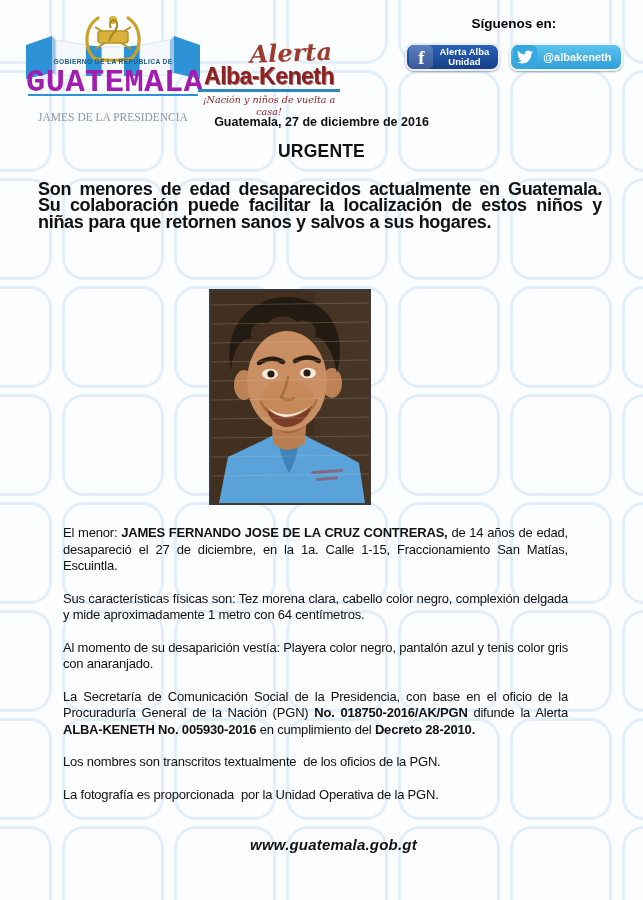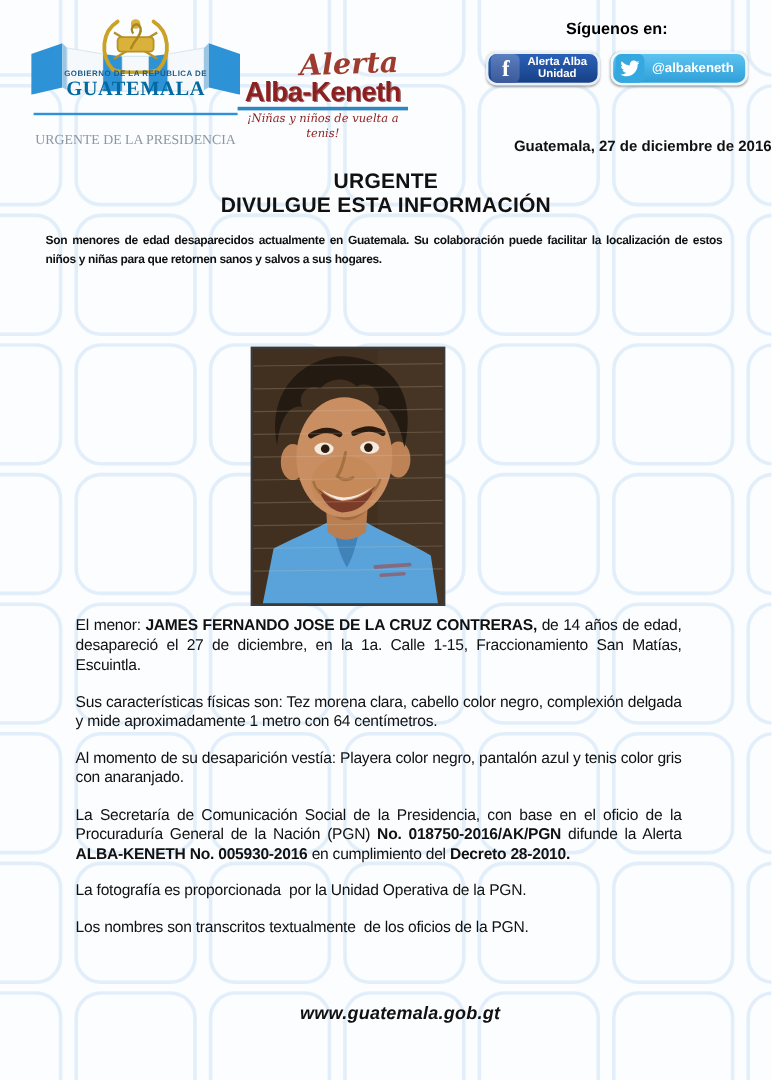--- a/index.html
+++ b/index.html
@@ -20,22 +20,22 @@
   
   .gov-logo{position:absolute;left:26px;top:13px;width:174px;height:112px;text-align:center;}
   .gov-ribbons{position:absolute;left:0;top:20px;}
   .gov-crest{position:absolute;left:55px;top:-2px;}
   .gov-superline{
     position:absolute;left:0;top:45px;width:100%;
     font-size:6.6px;font-weight:bold;color:#1c5a8a;letter-spacing:.4px;
   }
   .gov-name{
     position:absolute;left:0;top:51px;width:100%;
-    font-family:Liberation Serif, serif;font-size:17px;font-weight:bold;
-    color:#0369a1;letter-spacing:.5px;
+    font-family:Liberation Mono, monospace;font-size:32px;font-weight:bold;
+    color:#a21caf;letter-spacing:.5px;
   }
   .gov-rule{position:absolute;left:2px;top:81px;width:170px;height:2px;background:#2e93d6;}
   .gov-dept1{position:absolute;left:0;top:85px;width:100%;
     font-family:"Liberation Serif", serif;font-size:11.5px;color:#8b97a3;}
   .gov-dept2{position:absolute;left:0;top:98px;width:100%;
     font-family:"Liberation Serif", serif;font-size:11.5px;color:#8b97a3;}
 
   .alba-logo{position:absolute;left:198px;top:42px;width:142px;}
   .alba-script{
     font-family:"DejaVu Serif", serif;font-style:italic;font-weight:bold;
@@ -68,43 +68,43 @@
     justify-content:center;margin-right:6px;flex:0 0 auto;
   }
   .fb-icon{background:linear-gradient(#5b7fc0,#3b5998);
     font-family:"Liberation Serif", serif;font-weight:bold;color:#fff;font-size:19px;line-height:19px;}
   .tw-icon{background:#35a8e0;}
   .badge-text{color:#fff;font-weight:bold;font-size:9.5px;line-height:10px;text-align:center;white-space:nowrap;}
   .badge-text-tw{font-size:11px;}
 
   
   .date-line{
-    position:absolute;left:0;top:115px;width:100%;text-align:right;
+    position:absolute;left:0;top:115px;width:100%;text-align:center;
     font-size:12.5px;font-weight:bold;
   }
   .main-title{
     position:absolute;left:0;top:141px;width:100%;text-align:center;
     font-size:17.5px;line-height:20px;font-weight:bold;letter-spacing:.2px;
   }
   .intro{
-    position:absolute;left:38px;top:193px;width:564px;
-    font-size:10px;line-height:16.4px;font-weight:bold;
+    position:absolute;left:38px;top:181px;width:564px;
+    font-size:18px;line-height:16.4px;font-weight:bold;
     text-align:justify;letter-spacing:-.3px;
   }
   .intro p{margin:0 0 13px 0;}
   .photo-frame{
     position:absolute;left:209px;top:289px;width:158px;height:212px;
     border:2px solid #3a3a3a;background:#41301f;
   }
   .details{
     position:absolute;left:63px;top:509px;width:505px;
     font-size:13px;line-height:16.5px;text-align:justify;
     letter-spacing:-.2px;
   }
-  .details p{margin:4px 0 14px 0;white-space:pre-wrap;}
+  .details p{margin:16px 0 14px 0;white-space:pre-wrap;}
   .website{
     position:absolute;left:0;top:836px;width:100%;text-align:center;
     font-size:15px;font-weight:bold;font-style:italic;letter-spacing:.2px;padding-left:12px;
   }
 </style>
 </head>
 <body>
 
 <div class="page">
   <div class="bg-pattern">
@@ -192,28 +192,28 @@
         <line x1="14" y1="38" x2="50" y2="16" stroke="#b69224" stroke-width="2"></line>
         <line x1="50" y1="38" x2="14" y2="16" stroke="#b69224" stroke-width="2"></line>
         <circle cx="32" cy="9" r="4" fill="#d9b13b"></circle>
         <rect x="17" y="20" width="30" height="12" rx="3" fill="#d9b13b" stroke="#b69224" stroke-width="1.5"></rect>
         <path d="M30,17 C26,11 34,6 36,12 C38,18 30,23 28,30" stroke="#a8871f" stroke-width="2" fill="none"></path>
         <path d="M13,47 C20,50 44,50 51,47" stroke="#c9a227" stroke-width="3" fill="none" stroke-linecap="round"></path>
       </svg>
       <div class="gov-superline">GOBIERNO DE LA REPÚBLICA DE</div>
       <div class="gov-name">GUATEMALA</div>
       <div class="gov-rule"></div>
-      <div class="gov-dept2">URGENTE DE LA PRESIDENCIA</div>
+      <div class="gov-dept2">JAMES DE LA PRESIDENCIA</div>
     </div>
 
     <div class="alba-logo">
       <div class="alba-script">Alerta</div>
       <div class="alba-title">Alba-Keneth</div>
       <div class="alba-underline"></div>
-      <div class="alba-tagline">¡Niñas y niños de vuelta a tenis!</div>
+      <div class="alba-tagline">¡Nación y niños de vuelta a casa!</div>
     </div>
 
     <div class="social">
       <div class="social-label">Síguenos en:</div>
       <div class="badges">
         <div class="badge badge-fb">
           <span class="badge-icon fb-icon">f</span>
           <span class="badge-text">
             <span>Alerta Alba</span><br>
             <span>Unidad</span>
@@ -226,21 +226,20 @@
               </svg>
           </span>
           <span class="badge-text badge-text-tw">@albakeneth</span>
         </div>
       </div>
     </div>
 
     <div class="date-line">Guatemala, 27 de diciembre de 2016</div>
     <div class="main-title">
       <div>URGENTE</div>
-      <div>DIVULGUE ESTA INFORMACIÓN</div>
     </div>
 
     <div class="intro">
       <p>Son menores de edad desaparecidos actualmente en Guatemala. Su colaboración puede facilitar la localización de estos niños y niñas para que retornen sanos y salvos a sus hogares.</p>
     </div>
 
     <div class="photo-frame">
       <svg width="158" height="212" viewBox="0 0 158 212">
         <rect width="158" height="212" fill="#41301f"></rect>
         <rect x="104" width="54" height="212" fill="#4a3828" opacity=".55"></rect>
@@ -292,19 +291,19 @@
           <rect x="105" y="187" width="22" height="3" rx="1.5" transform="rotate(-4 105 187)"></rect>
         </g>
       </svg>
     </div>
 
     <div class="details">
       <p><span>El menor: </span><span style="font-weight: bold;">JAMES FERNANDO JOSE DE LA CRUZ CONTRERAS,</span><span> de 14 años de edad, desapareció el 27 de diciembre, en la 1a. Calle 1-15, Fraccionamiento San Matías, Escuintla.</span></p>
       <p><span>Sus características físicas son: Tez morena clara, cabello color negro, complexión delgada y mide aproximadamente 1 metro con 64 centímetros.</span></p>
       <p><span>Al momento de su desaparición vestía: Playera color negro, pantalón azul y tenis color gris con anaranjado.</span></p>
       <p><span>La Secretaría de Comunicación Social de la Presidencia, con base en el oficio de la Procuraduría General de la Nación (PGN) </span><span style="font-weight: bold;">No. 018750-2016/AK/PGN</span><span> difunde la Alerta </span><span style="font-weight: bold;">ALBA-KENETH No. 005930-2016</span><span> en cumplimiento del </span><span style="font-weight: bold;">Decreto 28-2010.</span></p>
+      <p><span>Los nombres son transcritos textualmente  de los oficios de la PGN.</span></p>
       <p><span>La fotografía es proporcionada  por la Unidad Operativa de la PGN.</span></p>
-      <p><span>Los nombres son transcritos textualmente  de los oficios de la PGN.</span></p>
     </div>
 
     <div class="website">www.guatemala.gob.gt</div>
   </div>
 </div>
 
 </body></html>

